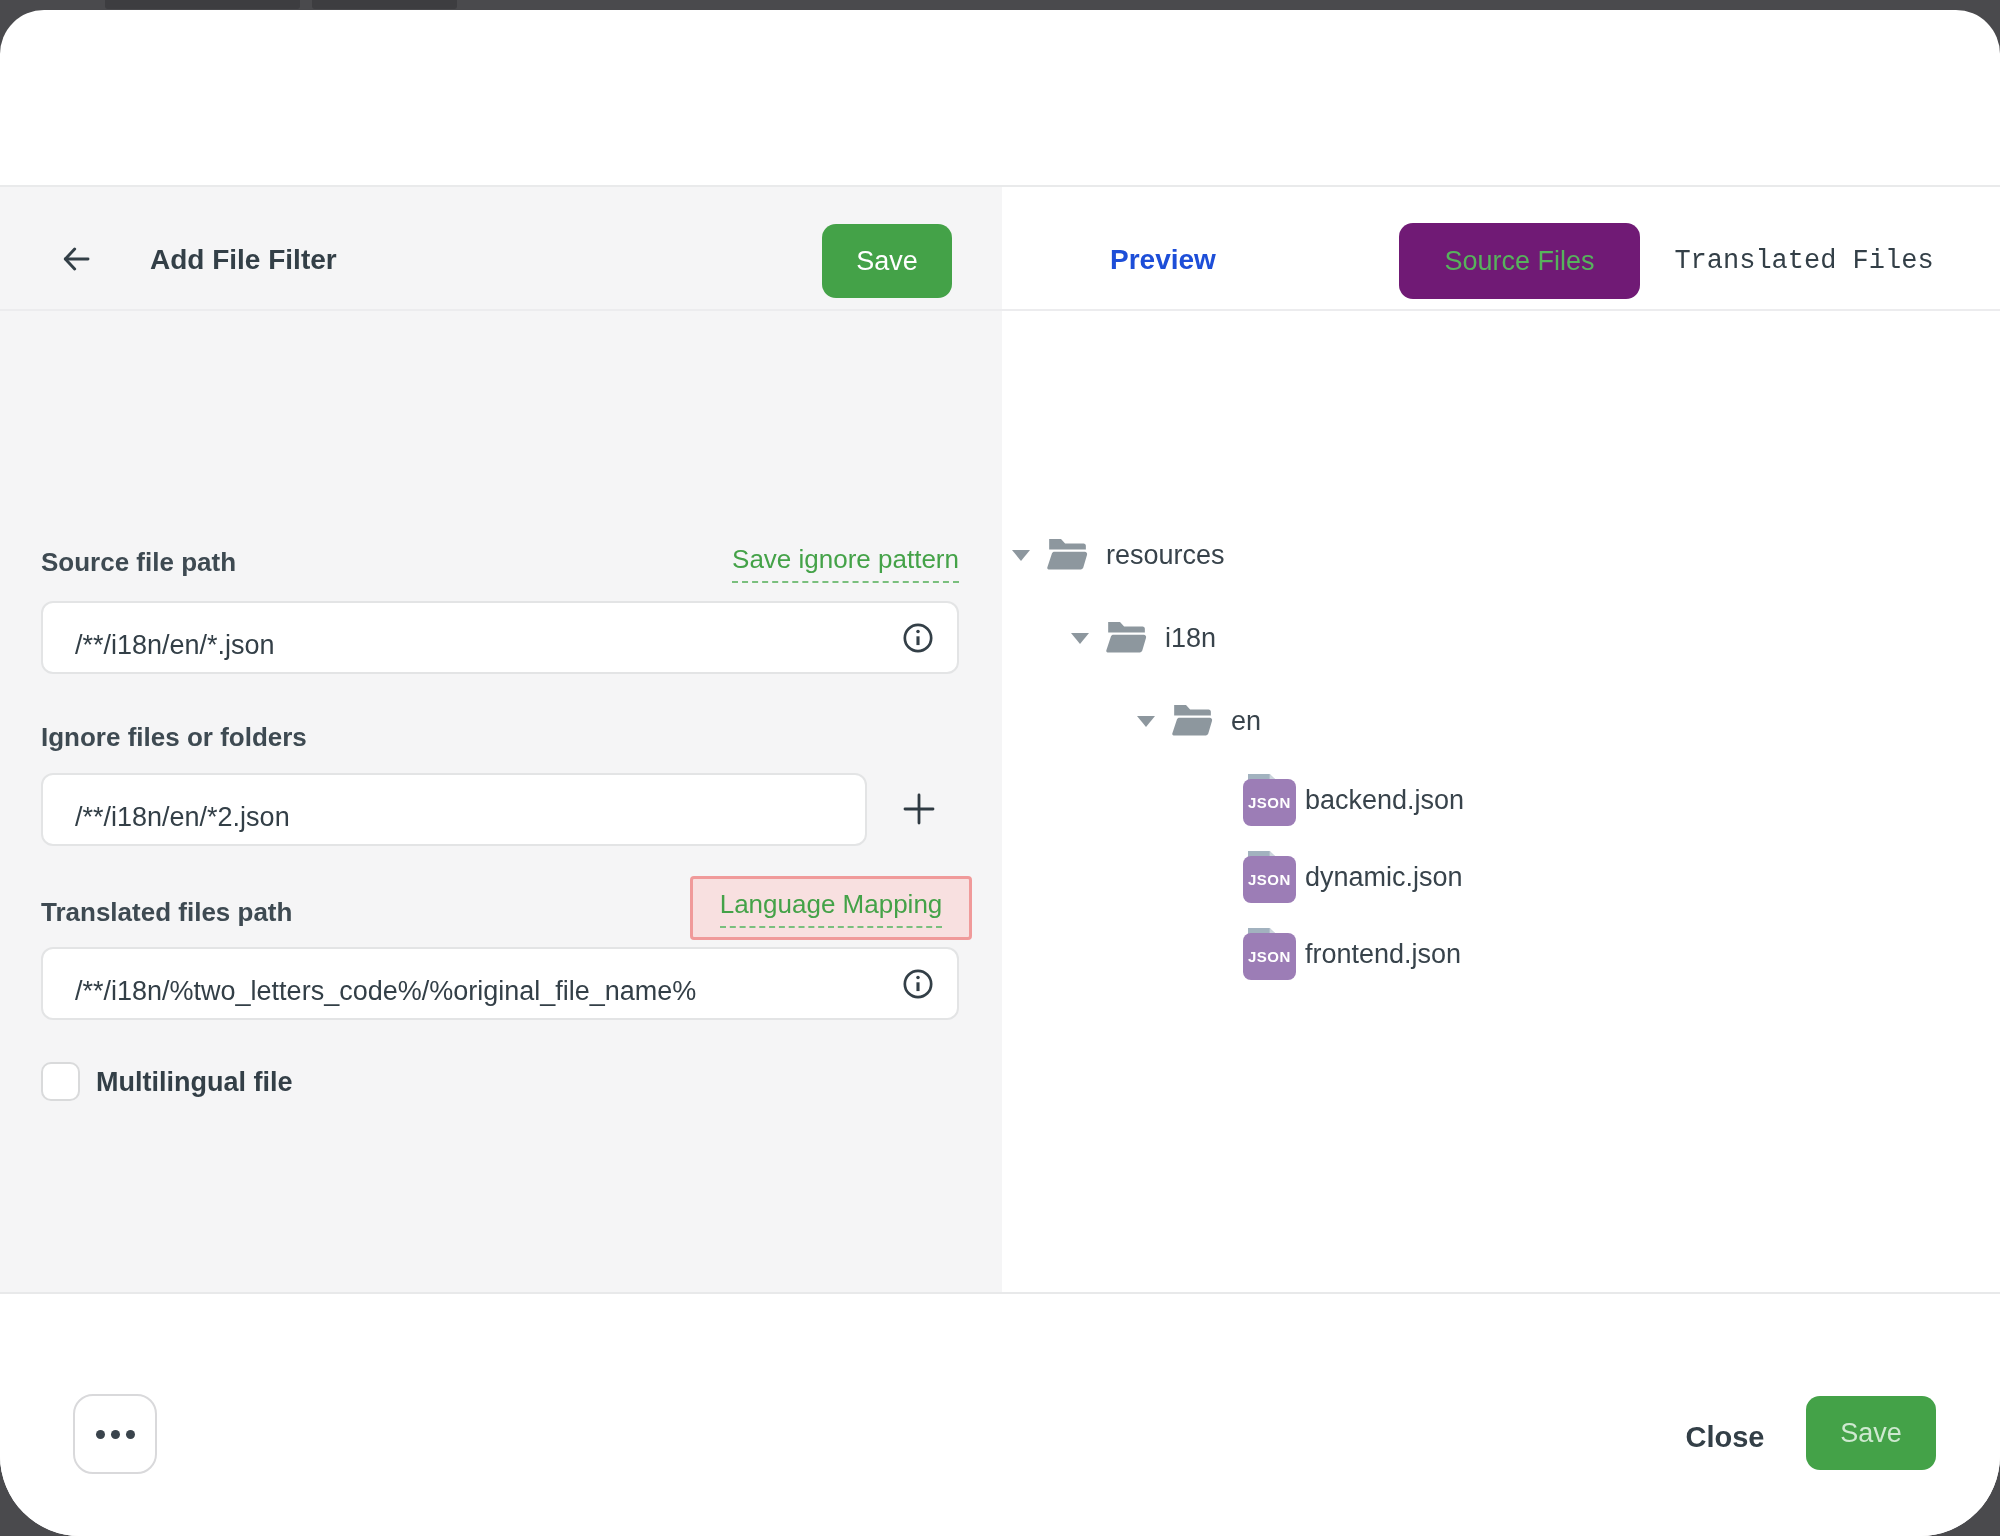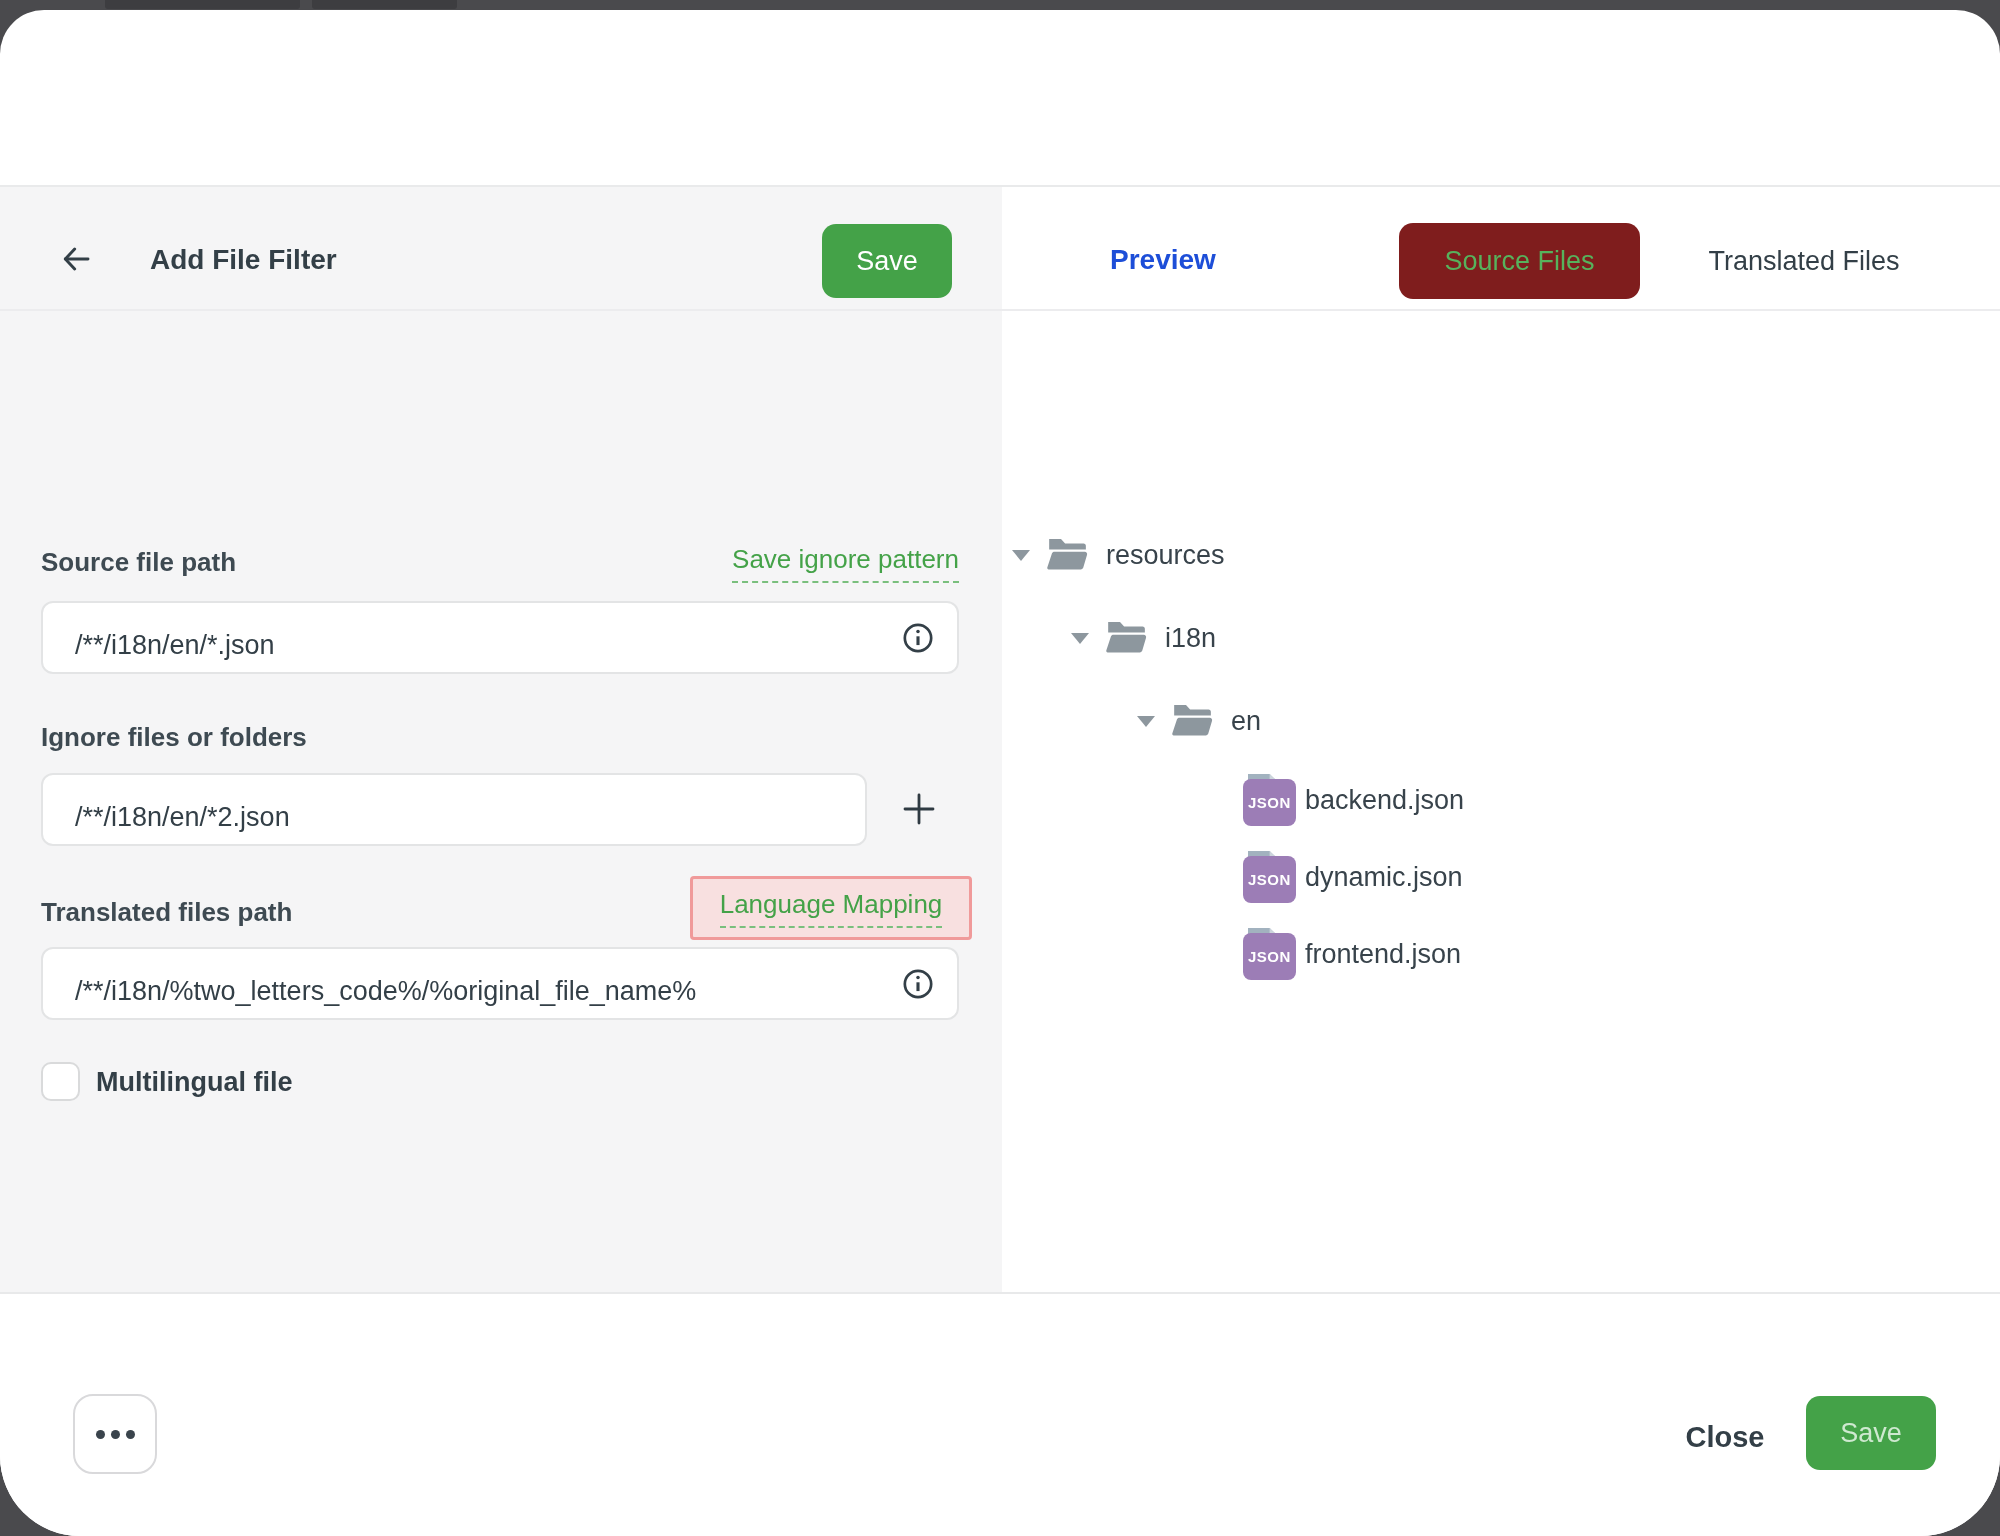--- a/index.html
+++ b/index.html
@@ -32,24 +32,24 @@
   .back-btn { position:absolute; left:58px; top:52px; width:44px; height:40px; background:none; border:none; cursor:pointer; display:flex; align-items:center; }
   .subheader { position:absolute; left:150px; top:57px; font-size:28px; font-weight:600; color:#333f47; }
   .btn-green {
     background:#44a248; color:#fff; border:none; border-radius:14px;
     font-family:"Liberation Sans",sans-serif; font-size:27px; font-weight:500;
     display:flex; align-items:center; justify-content:center; cursor:pointer;
   }
   .save-top { position:absolute; left:822px; top:37px; width:130px; height:74px; }
   
   .preview-title { position:absolute; left:1110px; top:57px; font-size:28px; font-weight:600; color:#1d4ed8; }
-  .tab-pill { position:absolute; left:1399px; top:36px; width:241px; height:76px; background:#7f1d1d; border-radius:14px;
+  .tab-pill { position:absolute; left:1399px; top:36px; width:241px; height:76px; background:#701a75; border-radius:14px;
     display:flex; align-items:center; justify-content:center; font-size:27px; color:#57b25c; cursor:pointer; border:none; font-family:"Liberation Sans",sans-serif; }
   .tab-plain { position:absolute; left:1672px; top:36px; width:264px; height:76px; background:none; border:none;
-    display:flex; align-items:center; justify-content:center; font-size:27px; color:#333f47; cursor:pointer; font-family:Liberation Sans, sans-serif; }
+    display:flex; align-items:center; justify-content:center; font-size:27px; color:#333f47; cursor:pointer; font-family:Liberation Mono, monospace; }
   
   .field-label { position:absolute; left:41px; font-size:26px; font-weight:600; color:#3e4a52; }
   .green-link { position:absolute; font-size:26px; color:#44a248; text-decoration:none; padding-bottom:6px;
     border-bottom:2px dashed #79bf7d; cursor:pointer; }
   .text-input {
     position:absolute; left:41px; height:73px; background:#fff;
     border:2px solid #e3e4e5; border-radius:12px; padding:16px 70px 0 32px;
     font-family:"Liberation Sans",sans-serif; font-size:27px; color:#333f47;
   }
   .info-icon { position:absolute; width:34px; height:34px; cursor:pointer; }

